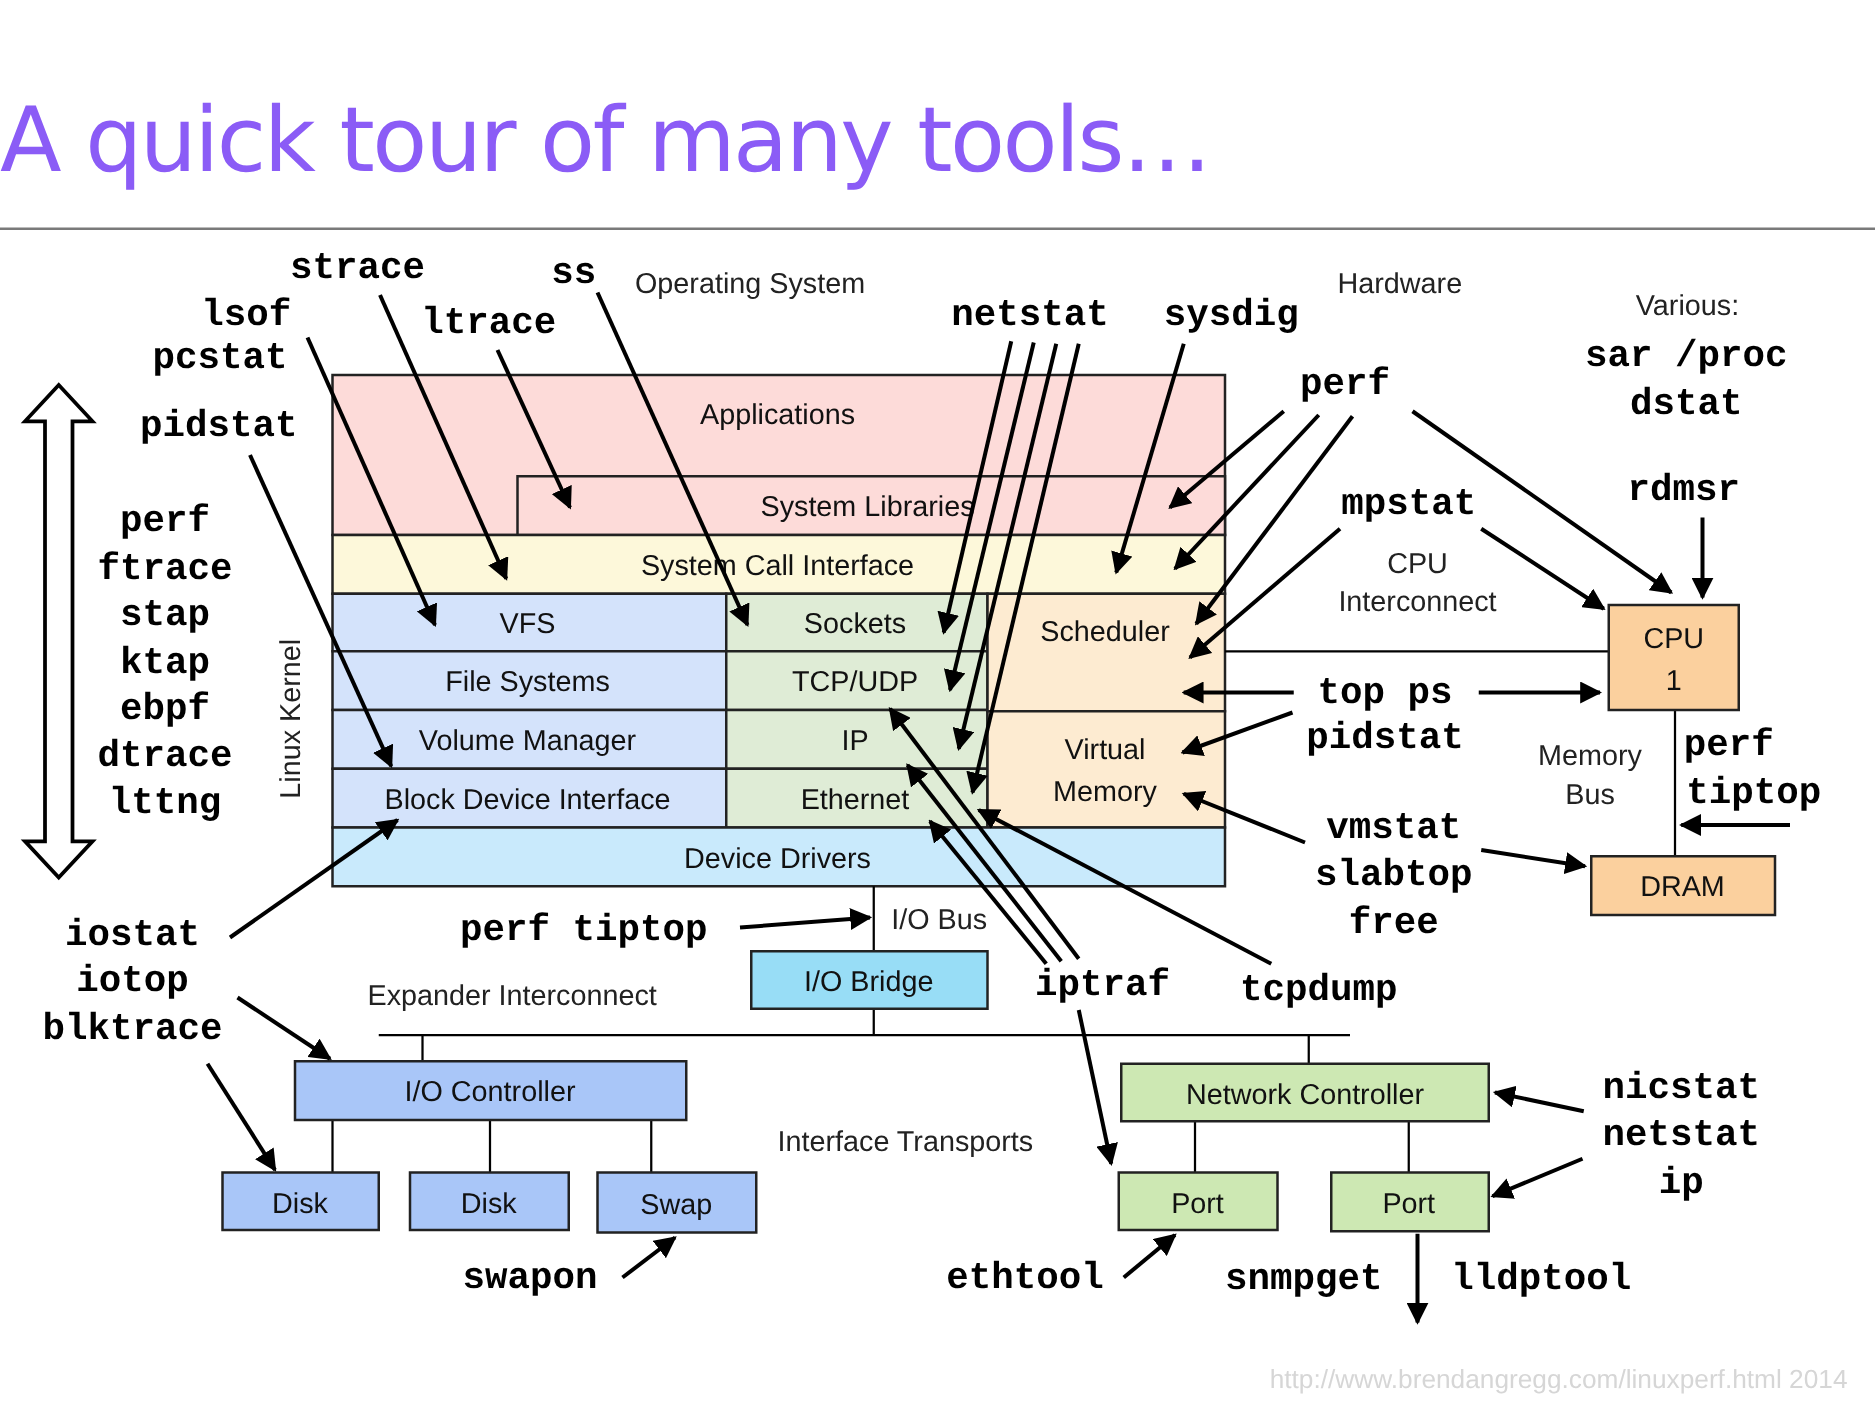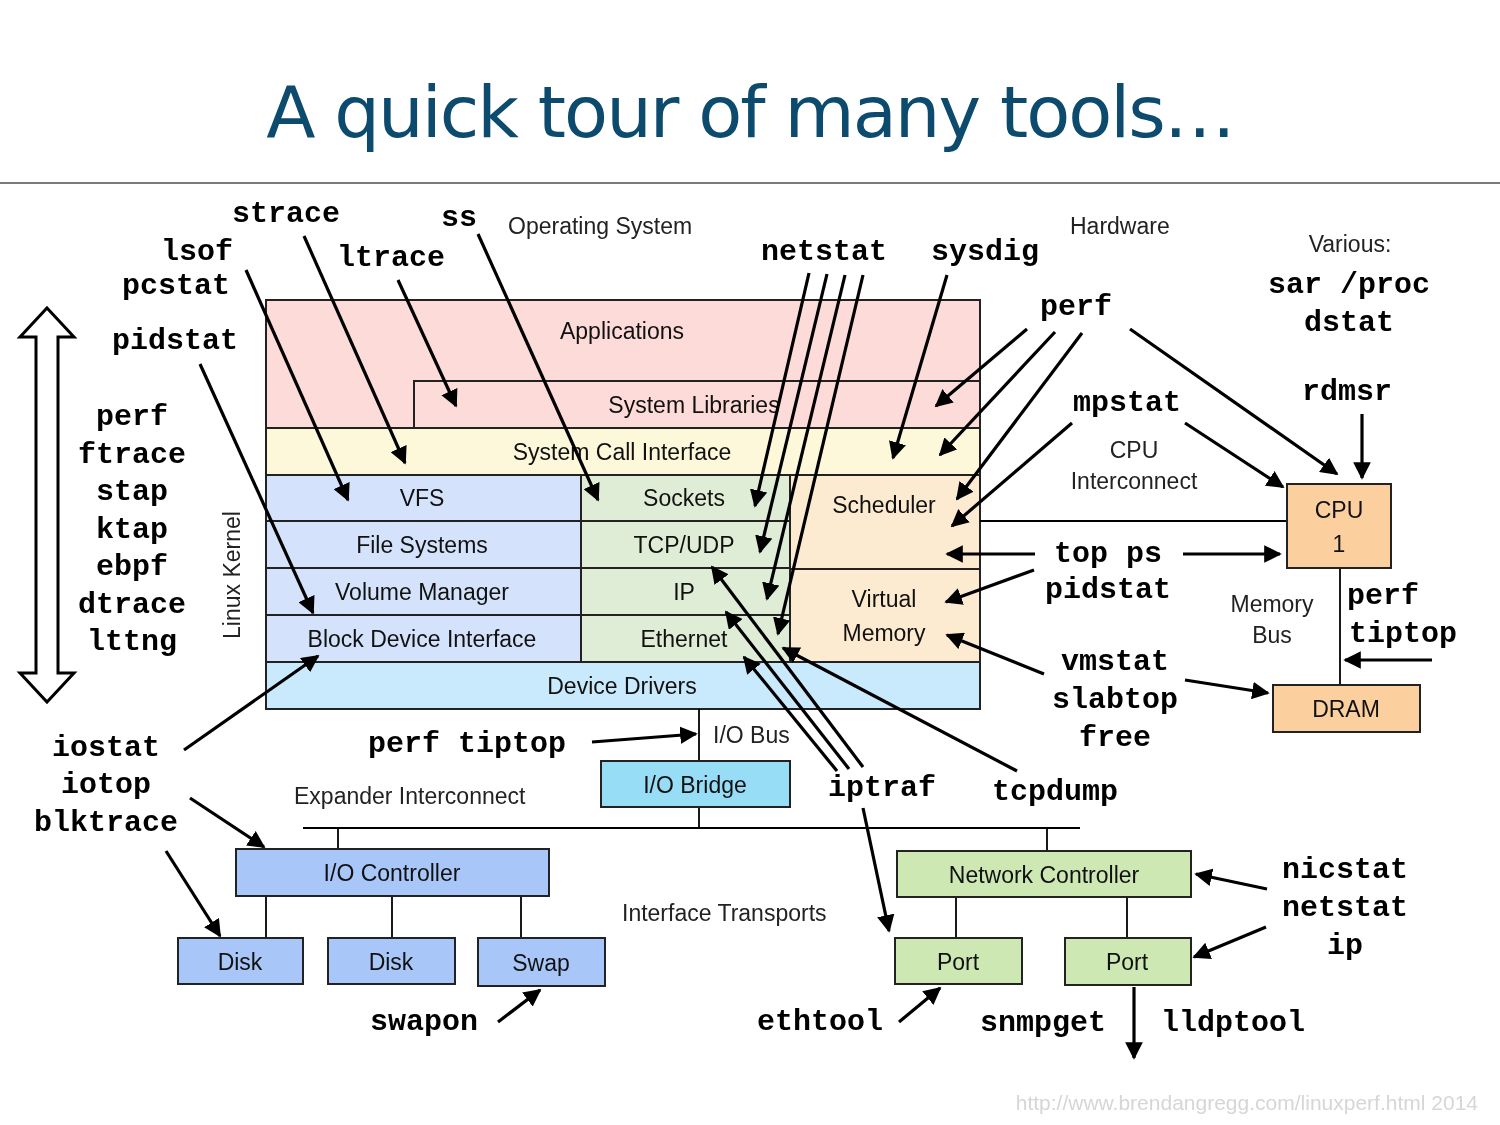--- a/index.html
+++ b/index.html
@@ -1,19 +1,19 @@
 <!DOCTYPE html>
 <html><head>
 <meta charset="utf-8">
 <style>
   html, body { margin: 0; padding: 0; background: #ffffff; }
   body { width: 1500px; height: 1125px; position: relative; overflow: hidden; }
   #title {
-    position: absolute; left: 0; top: 70px; width: 1500px; text-align: center;
-    font-family: "DejaVu Sans", sans-serif; font-size: 72px; color: #0c4a6e;
+    position: absolute; left: 0; top: 70px; width: 1500px; text-align: left;
+    font-family: "DejaVu Sans", sans-serif; font-size: 72px; color: #8b5cf6;
     letter-spacing: -2px;
   }
   #title-rule { position: absolute; left: 0; top: 182px; width: 1500px; height: 2px; background: #7a7a7a; }
   #diagram { position: absolute; left: 0; top: 0; }
   .box-label { font-family: "Liberation Sans", sans-serif; font-size: 23px; fill: #111; }
   .section-label { font-family: "Liberation Sans", sans-serif; font-size: 23px; fill: #222; }
   .tool { font-family: "Liberation Mono", monospace; font-size: 30px; font-weight: bold; fill: #000; }
   .footer { font-family: "Liberation Sans", sans-serif; font-size: 21px; fill: #d6d6d6; }
   .arrow { stroke: #000; stroke-width: 3.2; fill: none; }
   .thin { stroke: #000; stroke-width: 1.8; fill: none; }

